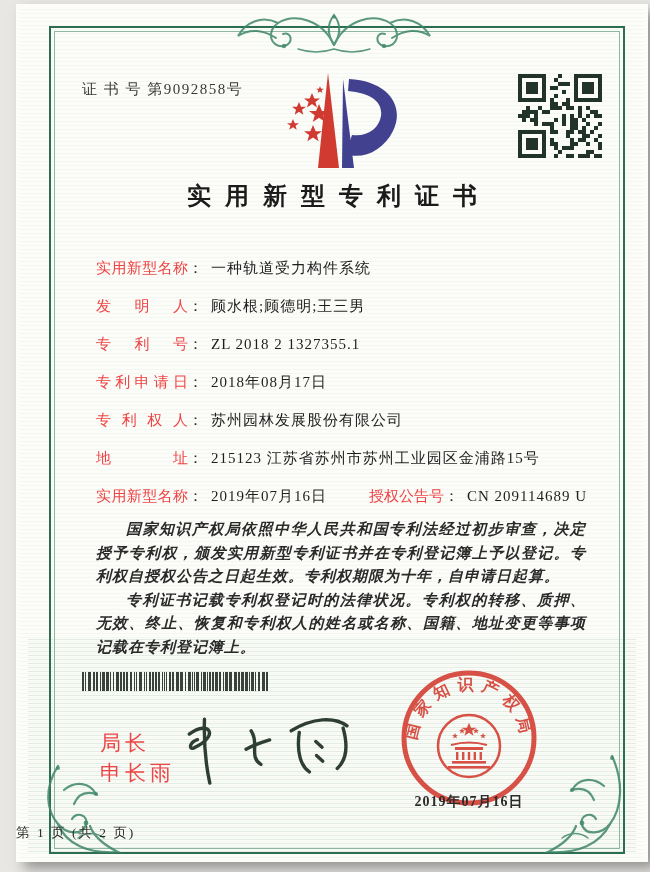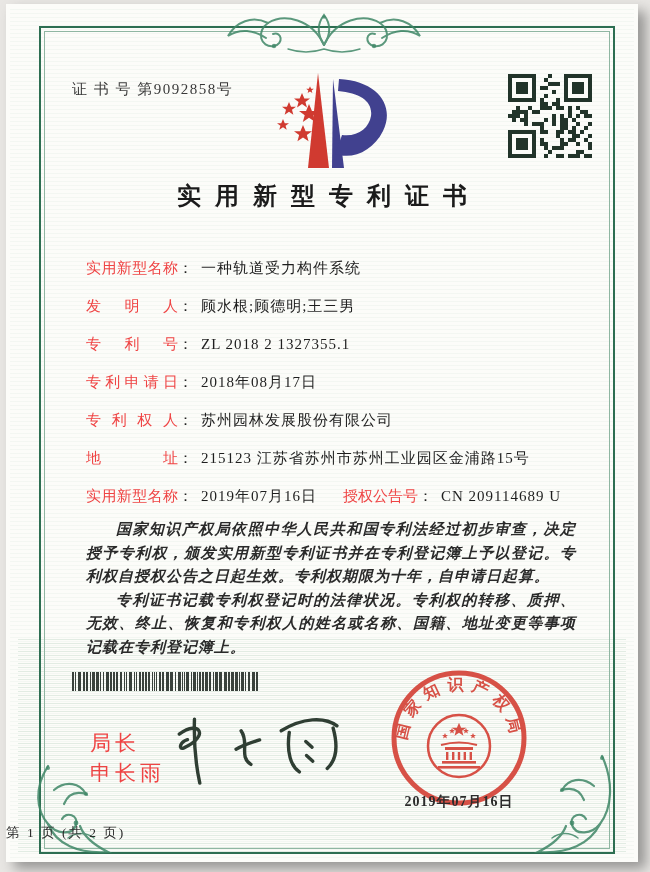--- a/index.html
+++ b/index.html
@@ -3,38 +3,38 @@
 <meta charset="utf-8">
 <style>
   :root{
     --border-green:#2d6e52; --border-green-light:#8fb6a2; --ornament-green:#3f8767;
     --seal-red:#d5453a; --logo-red:#d03a30; --logo-blue:#41418f;
     --qr-dark:#22342a; --text-dark:#232323; --tex-green:rgba(106,160,130,.14);
   }
   *{margin:0;padding:0;box-sizing:border-box;}
   html,body{width:650px;height:872px;overflow:hidden;}
   body{background:#e9e7e4;font-family:"Liberation Serif","DejaVu Serif",serif;color:var(--text-dark);}
-  .sheet{position:absolute;left:6px;top:4px;width:632px;height:858px;background:#fcfcf9;
+  .sheet{position:absolute;left:16px;top:4px;width:632px;height:858px;background:#fcfcf9;
          box-shadow:8px 7px 12px rgba(70,70,70,.5);}
   .tex{position:absolute;left:4px;top:4px;right:4px;bottom:4px;pointer-events:none;
        background:repeating-linear-gradient(0deg, rgba(106,160,130,.06) 0 1px, transparent 1px 4px);}
   .tex2{position:absolute;left:12px;right:12px;top:632px;bottom:10px;pointer-events:none;
        background:repeating-linear-gradient(0deg, rgba(96,156,120,.17) 0 1px, transparent 1px 4px);}
   .frame{position:absolute;left:38px;top:27px;width:566px;height:818px;
          border:1px solid var(--border-green-light);outline:2px solid var(--border-green);outline-offset:3px;}
   .abs{position:absolute;}
   .cert-no{left:66px;top:76px;font-size:15px;letter-spacing:1.5px;color:#3a3a3a;}
   .title{left:0;right:0;top:176px;text-align:center;font-size:24px;font-weight:bold;
          letter-spacing:14px;text-indent:14px;color:#1b1b1b;}
   .fields{left:80px;top:252px;right:56px;font-size:15px;}
   .frow{margin-bottom:14px;line-height:24px;white-space:nowrap;}
   .lbl{display:inline-block;width:92px;text-align-last:justify;color:#ef4444;}
   .colon{margin-right:8px;}
   .val{letter-spacing:1px;color:#1e1e1e;}
-  .grant2{margin-left:26px;}
+  .grant2{margin-left:42px;}
   .paras{left:80px;top:514px;width:490px;font-size:15px;line-height:23.6px;
          font-style:italic;letter-spacing:1px;text-align:justify;color:#2a2a2a;font-weight:bold;}
   .paras p{text-indent:2em;}
   .barcode{left:66px;top:668px;}
   .comm{left:84px;top:724px;font-size:21px;line-height:30px;letter-spacing:4px;color:#ef4444;}
   .sig{left:152px;top:696px;}
   .sealbox{left:377px;top:658px;opacity:.93;}
   .sealdate{left:377px;top:789px;width:152px;text-align:center;font-size:14px;
             letter-spacing:1px;color:#2b2b2b;font-weight:bold;}
   .footer{left:0;right:0;top:820px;font-size:13.5px;letter-spacing:2px;color:#2e2e2e;}

